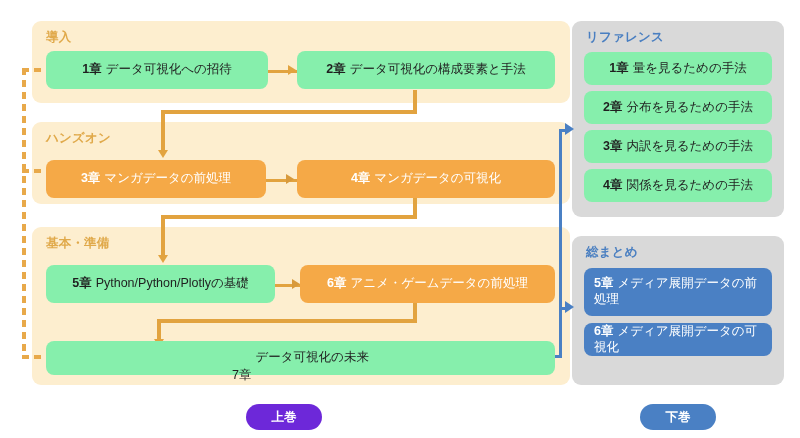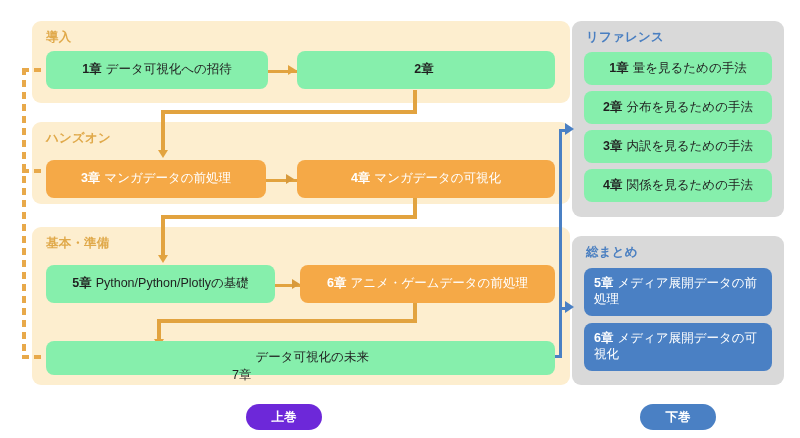--- a/index.html
+++ b/index.html
@@ -188,20 +188,21 @@
   <div class="bl h" style="left:559px;top:307px;width:9px;"></div>
   <div class="arrow bright" style="left:565px;top:301px;"></div>
 
   <div class="box white" style="left:46px;top:51px;width:222px;height:38px;">
     <span class="num">1章</span>
     <span class="ttl">データ可視化への招待</span>
   </div>
 
   <div class="box white" style="left:297px;top:51px;width:258px;height:38px;">
     <span class="num">2章</span>
+    <span class="ttl">データ可視化の構成要素と手法</span>
   </div>
 
   <div class="box orange" style="left:46px;top:160px;width:220px;height:38px;">
     <span class="num">3章</span>
     <span class="ttl">マンガデータの前処理</span>
   </div>
 
   <div class="box orange" style="left:297px;top:160px;width:258px;height:38px;">
     <span class="num">4章</span>
     <span class="ttl">マンガデータの可視化</span>
@@ -238,21 +239,21 @@
     <span class="num">4章</span>
     <span class="ttl">関係を見るための手法</span>
   </div>
 
   <div class="box blue" style="left:584px;top:268px;width:188px;height:48px;justify-content:flex-start;">
     <span class="inner">
       <span class="num">5章</span><span class="ttl">メディア展開データの前処理</span>
     </span>
   </div>
 
-  <div class="box blue" style="left:584px;top:323px;width:188px;height:48px;justify-content:flex-start;">
+  <div class="box blue" style="left:584px;top:323px;width:188px;height:33px;justify-content:flex-start;">
     <span class="inner">
       <span class="num">6章</span><span class="ttl">メディア展開データの可視化</span>
     </span>
   </div>
 
   <div class="pill orange" style="left:246px;top:404px;width:76px;height:26px;">
     <span>上巻</span>
   </div>
 
   <div class="pill blue" style="left:640px;top:404px;width:76px;height:26px;">

